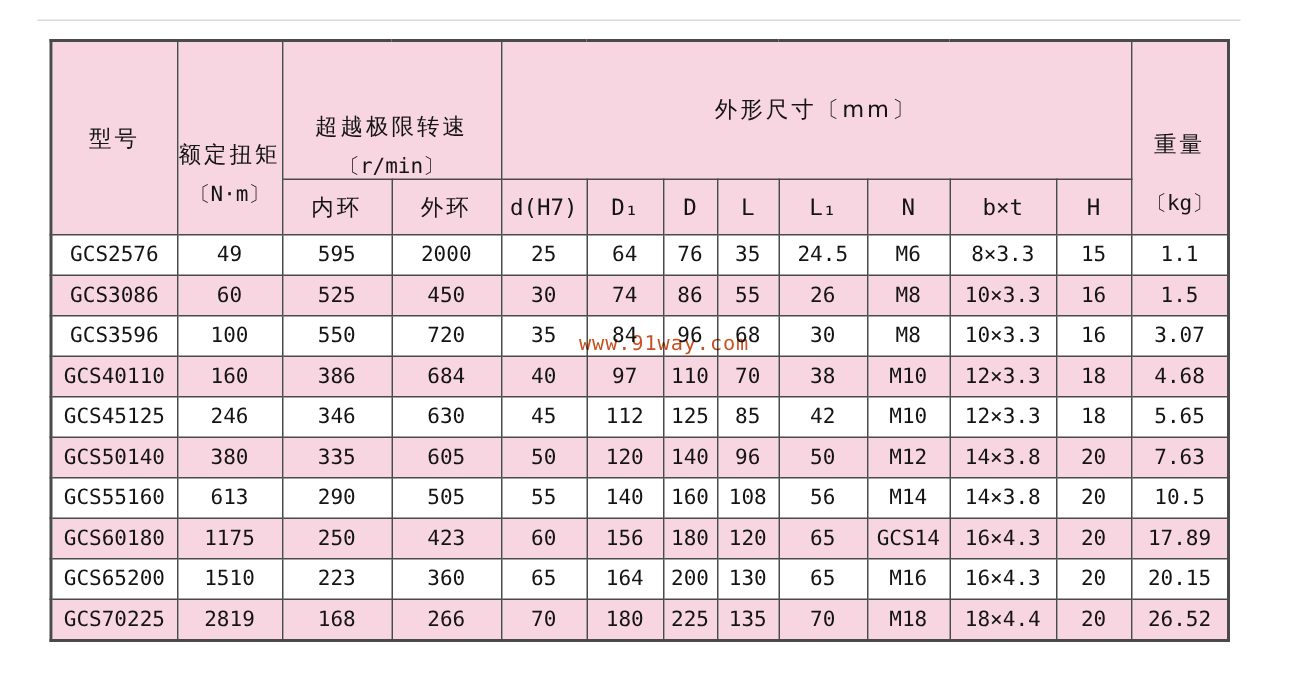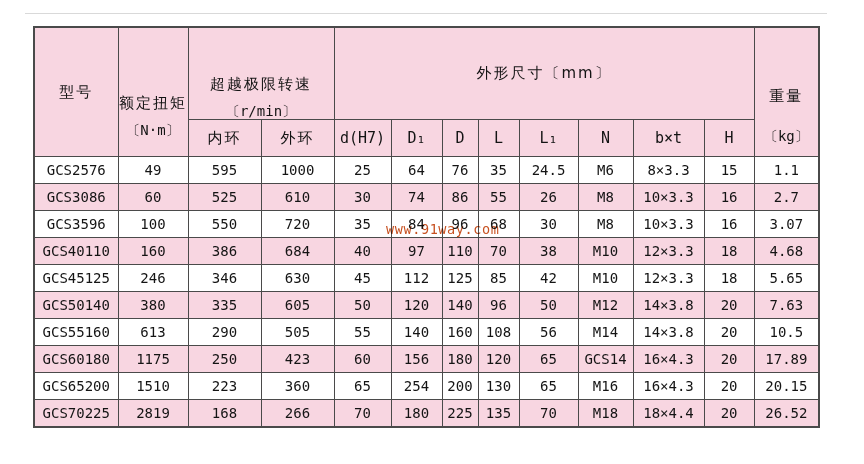--- a/index.html
+++ b/index.html
@@ -88,45 +88,45 @@
       <th class="latin">N</th>
       <th class="latin">b×t</th>
       <th class="latin">H</th>
     </tr>
   </thead>
   <tbody>
       <tr class="data">
     <td>GCS2576</td>
     <td>49</td>
     <td>595</td>
-    <td>1000</td>
+    <td>2000</td>
     <td>25</td>
     <td>64</td>
     <td>76</td>
     <td>35</td>
     <td>24.5</td>
     <td>M6</td>
     <td>8×3.3</td>
     <td>15</td>
     <td>1.1</td>
   </tr>
       <tr class="data pink">
     <td>GCS3086</td>
     <td>60</td>
     <td>525</td>
-    <td>610</td>
+    <td>450</td>
     <td>30</td>
     <td>74</td>
     <td>86</td>
     <td>55</td>
     <td>26</td>
     <td>M8</td>
     <td>10×3.3</td>
     <td>16</td>
-    <td>2.7</td>
+    <td>1.5</td>
   </tr>
       <tr class="data">
     <td>GCS3596</td>
     <td>100</td>
     <td>550</td>
     <td>720</td>
     <td>35</td>
     <td>84</td>
     <td>96</td>
     <td>68</td>
@@ -210,21 +210,21 @@
     <td>16×4.3</td>
     <td>20</td>
     <td>17.89</td>
   </tr>
       <tr class="data">
     <td>GCS65200</td>
     <td>1510</td>
     <td>223</td>
     <td>360</td>
     <td>65</td>
-    <td>254</td>
+    <td>164</td>
     <td>200</td>
     <td>130</td>
     <td>65</td>
     <td>M16</td>
     <td>16×4.3</td>
     <td>20</td>
     <td>20.15</td>
   </tr>
       <tr class="data pink">
     <td>GCS70225</td>

